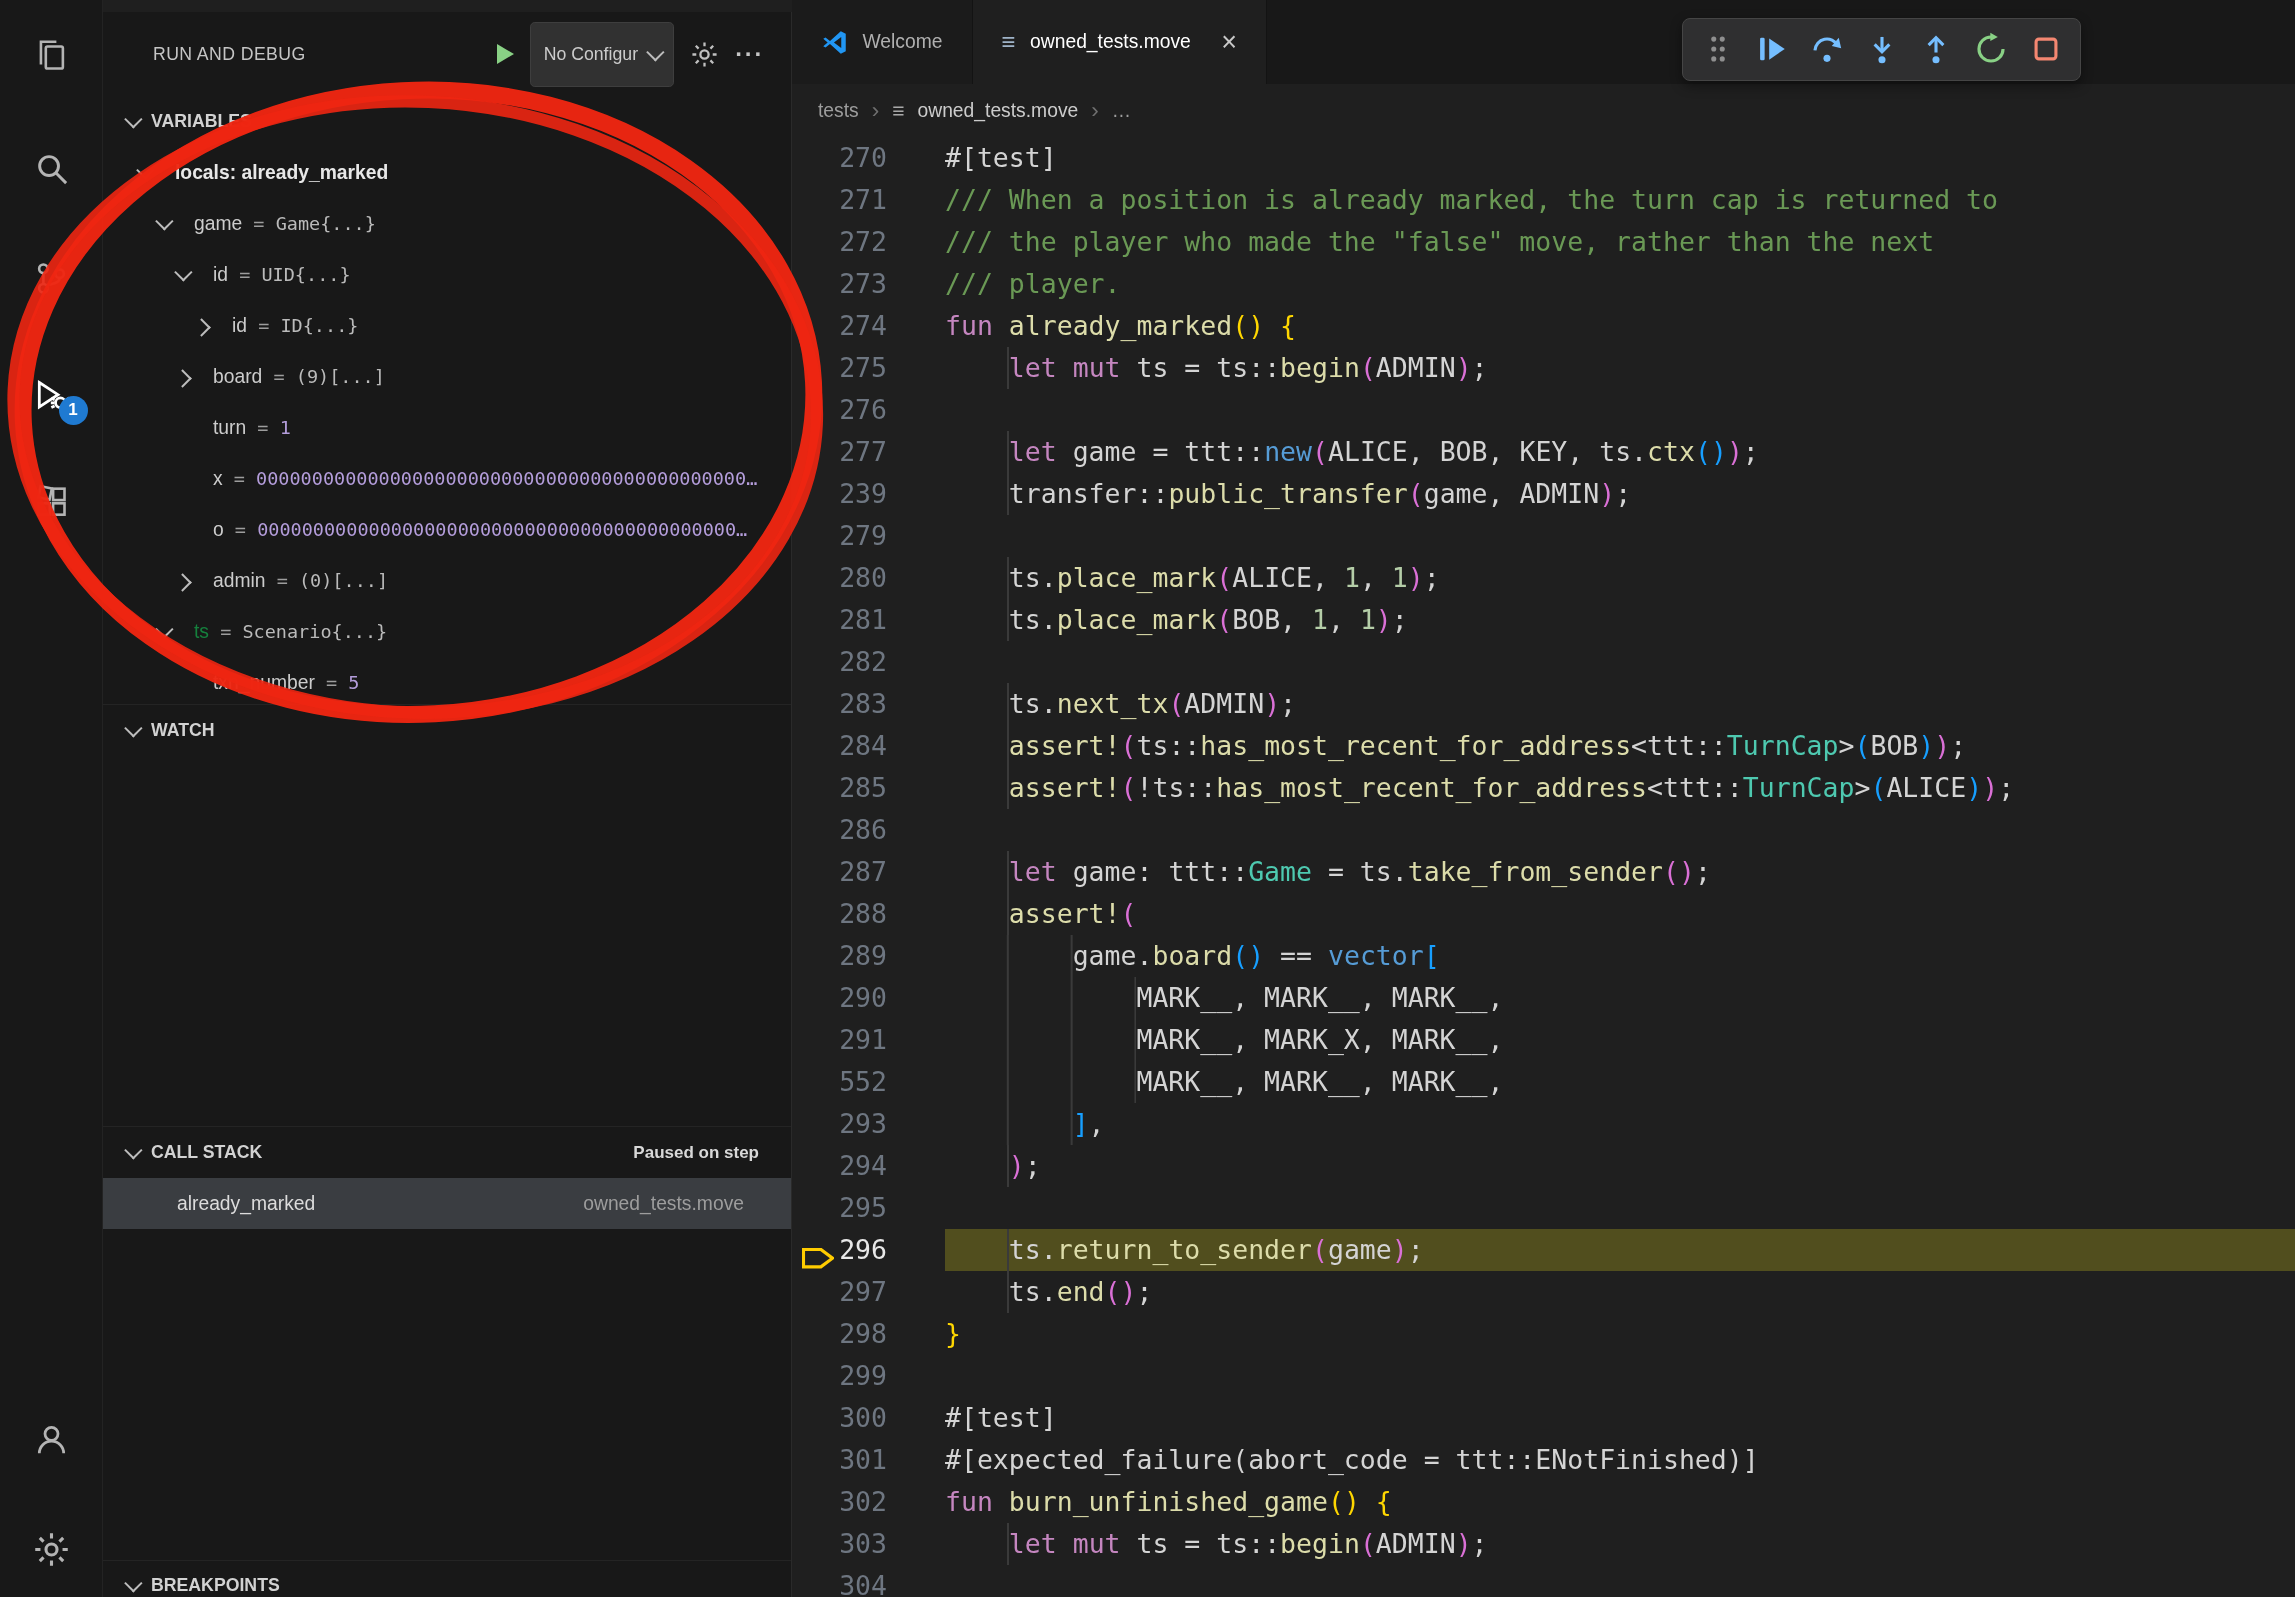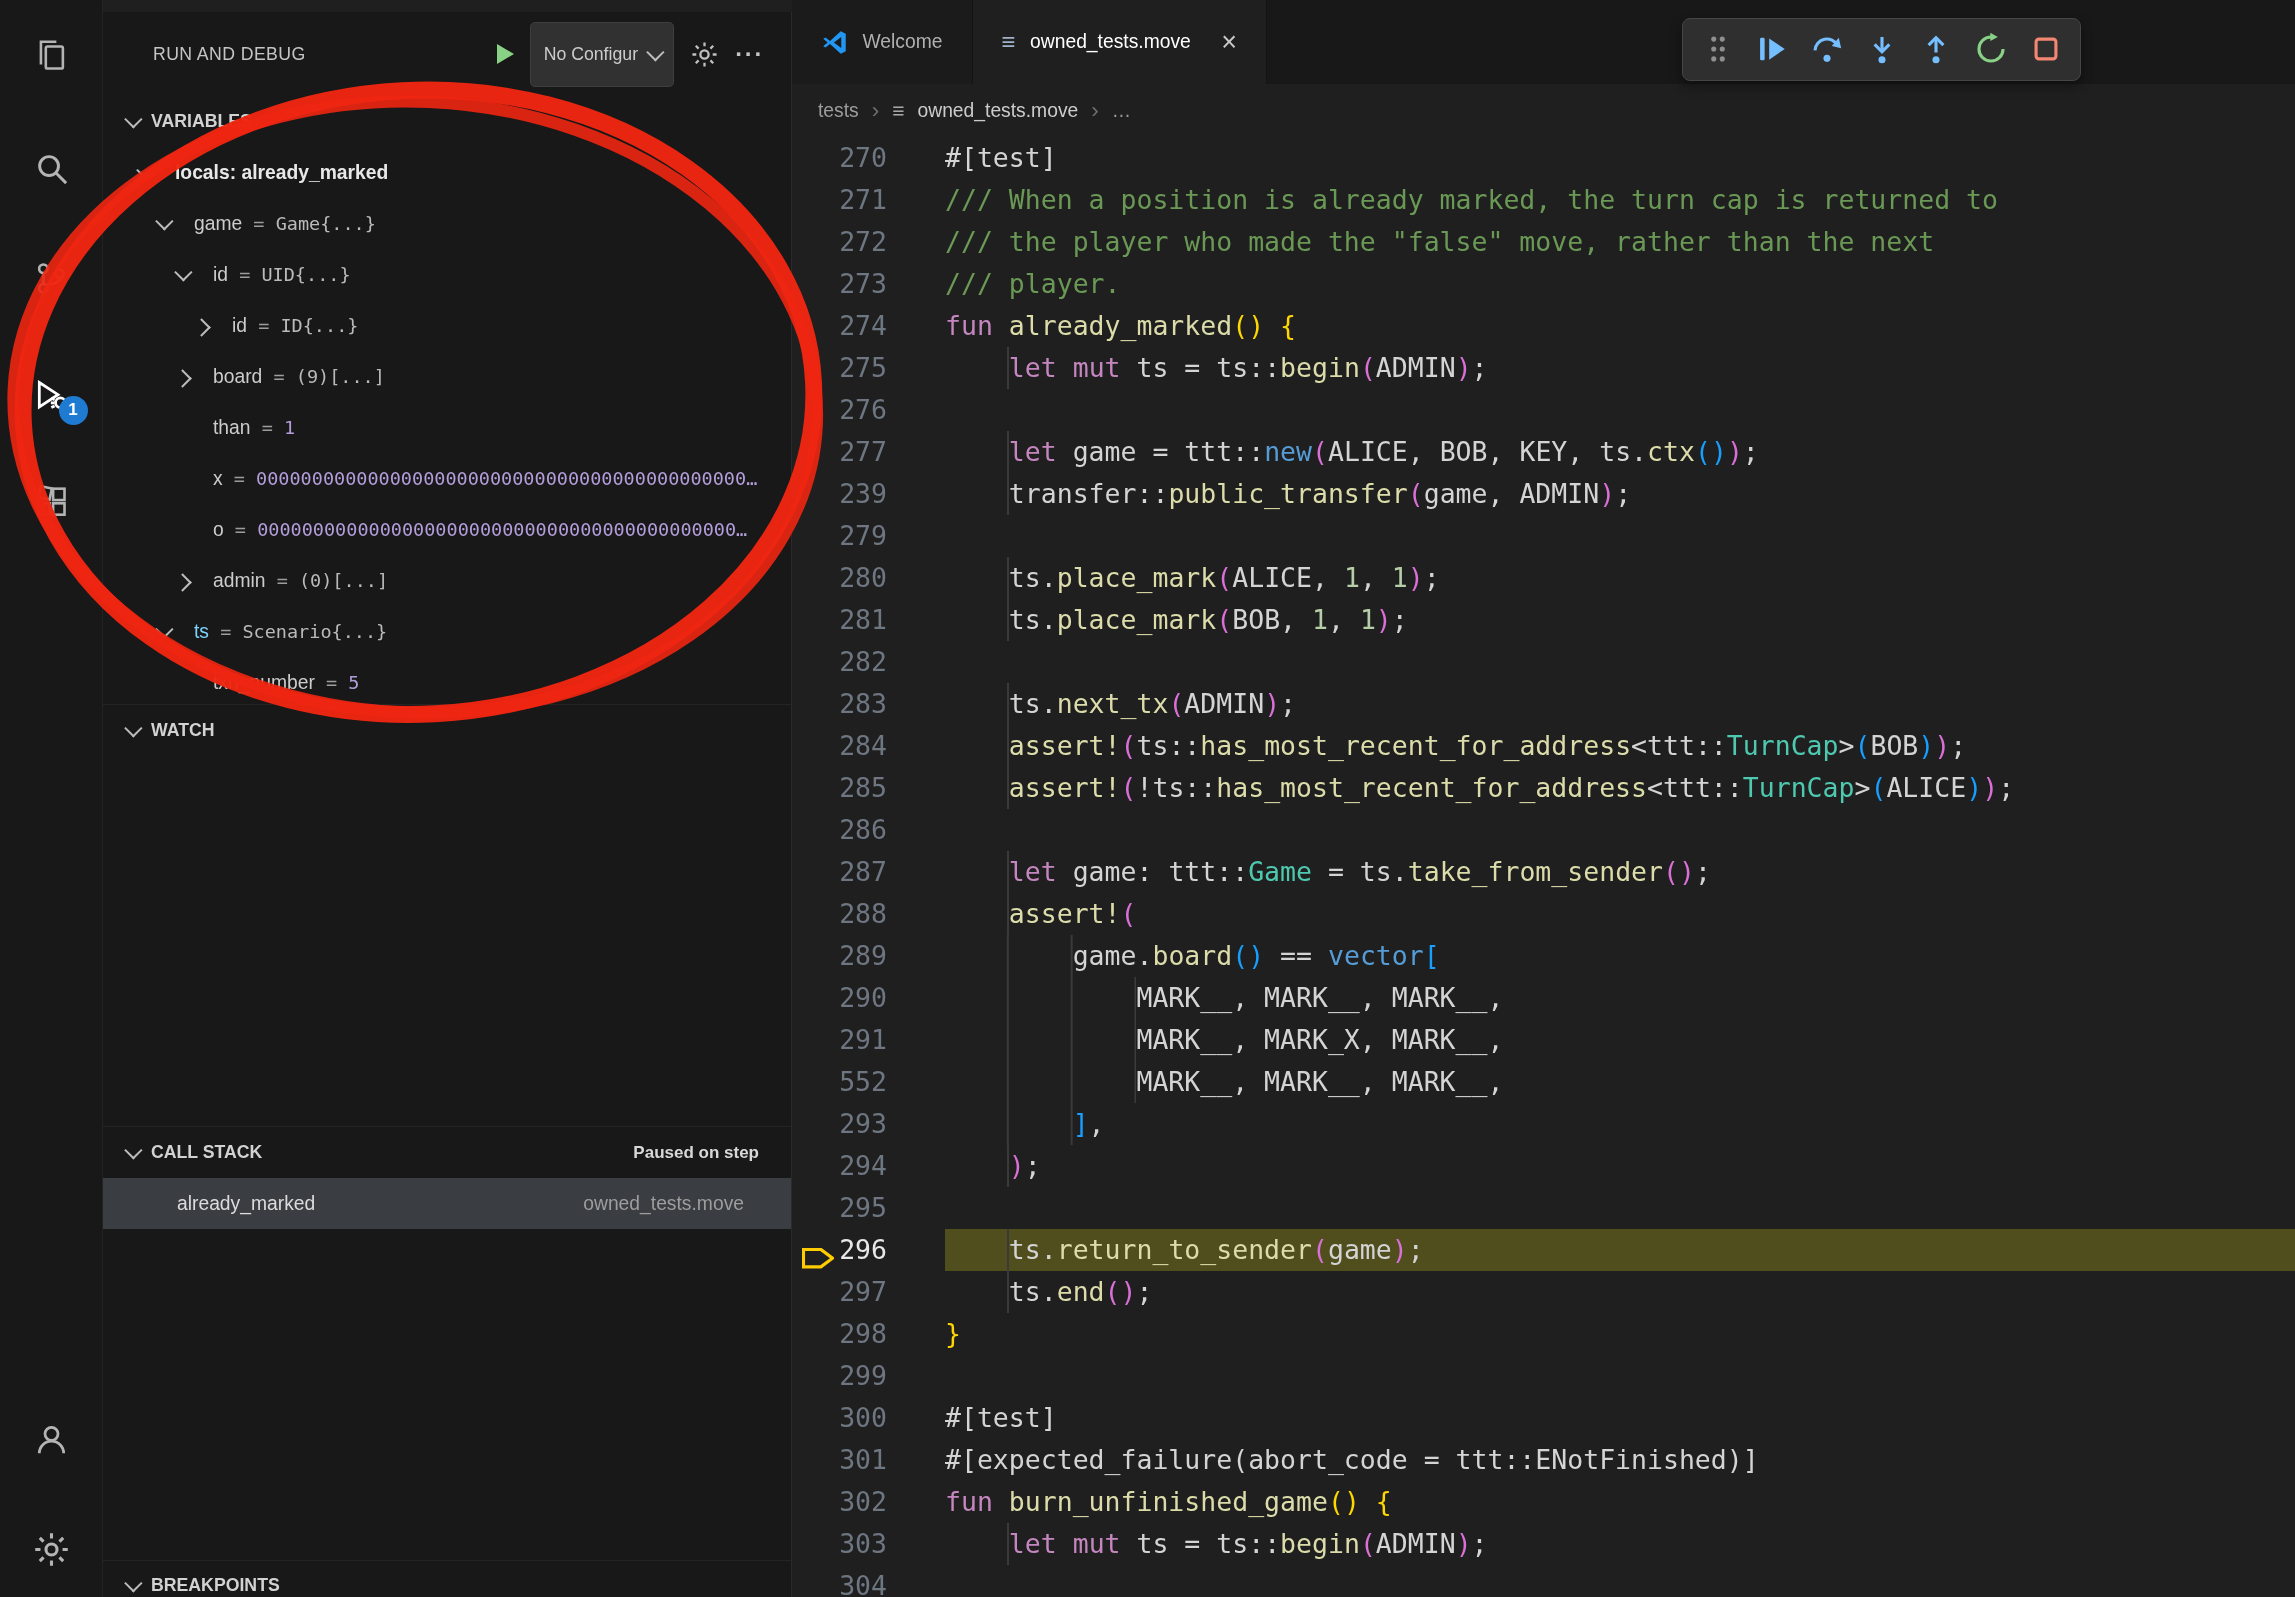--- a/index.html
+++ b/index.html
@@ -182,41 +182,41 @@
         <span class="vtext"><span style="color: rgb(204, 204, 204);">id</span><span class="vval" style="color: rgb(157, 157, 157);"> = </span><span class="vval" style="color: rgb(186, 186, 186);">ID{...}</span></span>
       </div>
       <div class="vrow" style="padding-left: 73px;">
         <span class="chevslot">
           <span class="chev right"></span>
         </span>
         <span class="vtext"><span style="color: rgb(204, 204, 204);">board</span><span class="vval" style="color: rgb(157, 157, 157);"> = </span><span class="vval" style="color: rgb(186, 186, 186);">(9)[...]</span></span>
       </div>
       <div class="vrow" style="padding-left: 73px;">
         <span class="chevslot"></span>
-        <span class="vtext"><span style="color: rgb(204, 204, 204);">than</span><span class="vval" style="color: rgb(157, 157, 157);"> = </span><span class="vval" style="color: rgb(180, 157, 219);">1</span></span>
+        <span class="vtext"><span style="color: rgb(204, 204, 204);">turn</span><span class="vval" style="color: rgb(157, 157, 157);"> = </span><span class="vval" style="color: rgb(180, 157, 219);">1</span></span>
       </div>
       <div class="vrow" style="padding-left: 73px;">
         <span class="chevslot"></span>
         <span class="vtext"><span style="color: rgb(204, 204, 204);">x</span><span class="vval" style="color: rgb(157, 157, 157);"> = </span><span class="vval" style="color: rgb(180, 157, 219);">00000000000000000000000000000000000000000000…</span></span>
       </div>
       <div class="vrow" style="padding-left: 73px;">
         <span class="chevslot"></span>
         <span class="vtext"><span style="color: rgb(204, 204, 204);">o</span><span class="vval" style="color: rgb(157, 157, 157);"> = </span><span class="vval" style="color: rgb(180, 157, 219);">0000000000000000000000000000000000000000000…</span></span>
       </div>
       <div class="vrow" style="padding-left: 73px;">
         <span class="chevslot">
           <span class="chev right"></span>
         </span>
         <span class="vtext"><span style="color: rgb(204, 204, 204);">admin</span><span class="vval" style="color: rgb(157, 157, 157);"> = </span><span class="vval" style="color: rgb(186, 186, 186);">(0)[...]</span></span>
       </div>
       <div class="vrow" style="padding-left: 54px;">
         <span class="chevslot">
           <span class="chev down"></span>
         </span>
-        <span class="vtext"><span style="color: #7dd3fc;">ts</span><span class="vval" style="color: rgb(157, 157, 157);"> = </span><span class="vval" style="color: rgb(186, 186, 186);">Scenario{...}</span></span>
+        <span class="vtext"><span style="color: #15803d;">ts</span><span class="vval" style="color: rgb(157, 157, 157);"> = </span><span class="vval" style="color: rgb(186, 186, 186);">Scenario{...}</span></span>
       </div>
       <div class="vrow" style="padding-left: 73px;">
         <span class="chevslot"></span>
         <span class="vtext"><span style="color: rgb(204, 204, 204);">txn_number</span><span class="vval" style="color: rgb(157, 157, 157);"> = </span><span class="vval" style="color: rgb(180, 157, 219);">5</span></span>
       </div>
     </div>
 
   <div class="sec-header">
     <span class="chev down"></span>
     <span>WATCH</span>

